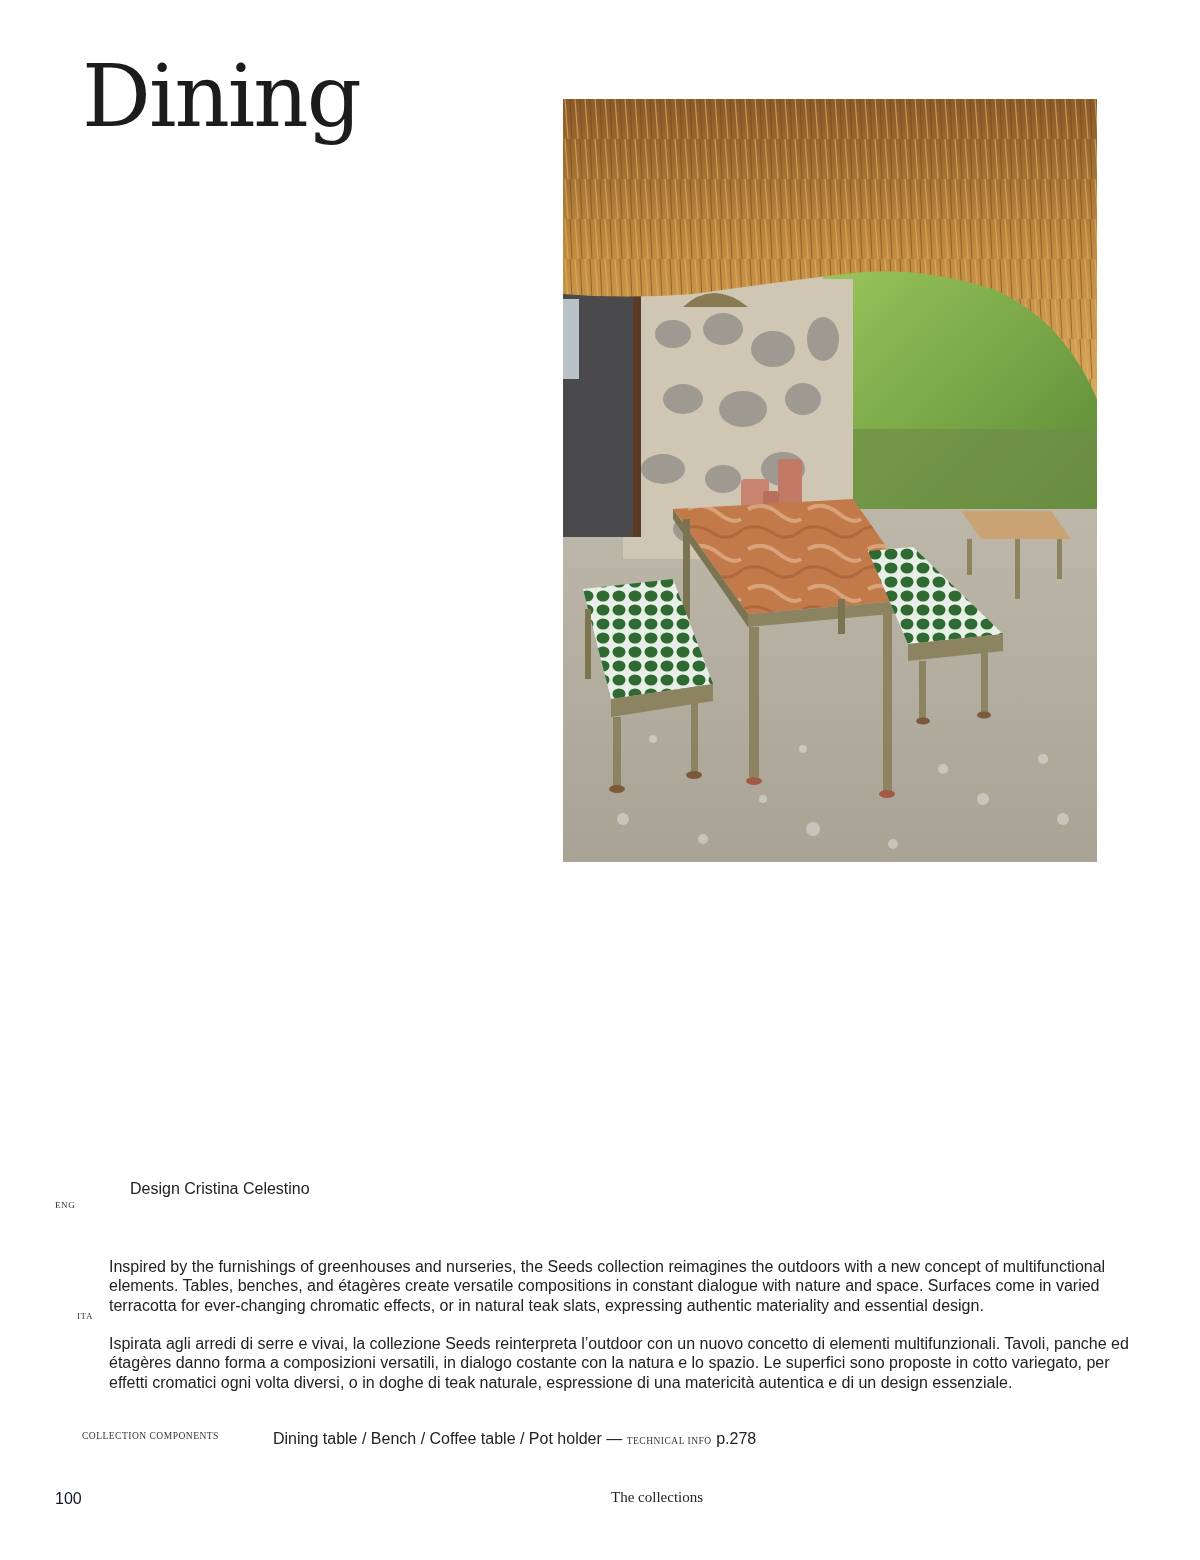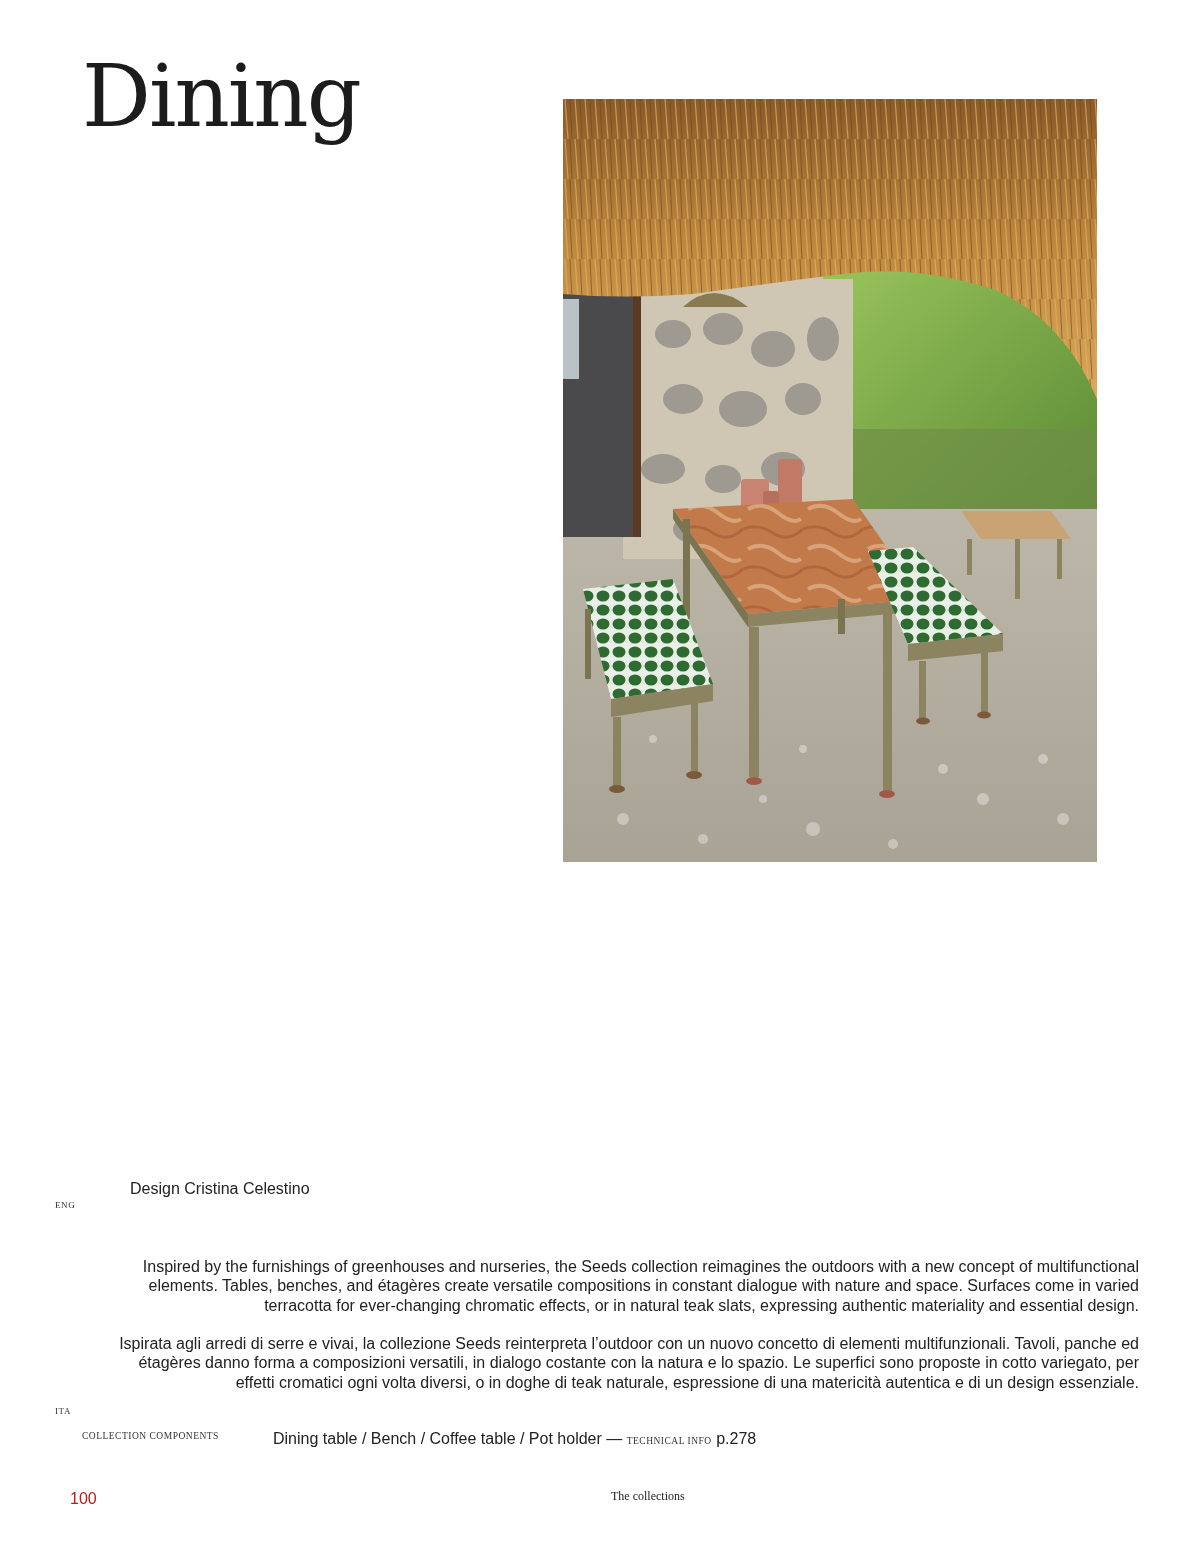--- a/index.html
+++ b/index.html
@@ -18,41 +18,41 @@
   .credit {
     position: absolute; left: 82px; top: 1180px;
     font-family: "Liberation Sans", sans-serif; font-size: 16px; color: #222; margin-left: 48px;
   }
   .lang {
     position: absolute; left: 55px;
     font-family: "Liberation Serif", serif; font-size: 9px; letter-spacing: 0.6px; color: #333;
   }
   .para {
     position: absolute; left: 109px; width: 1030px;
-    font-family: "Liberation Sans", sans-serif; font-size: 16px; line-height: 19.4px; color: #222; text-align: right;
+    font-family: "Liberation Sans", sans-serif; font-size: 16px; line-height: 19.4px; color: #222;
   }
   .comp-label {
     position: absolute; left: 82px; top: 1431px;
     font-family: "Liberation Serif", serif; font-size: 9.5px; letter-spacing: 0.5px; color: #333;
   }
   .comp-line {
     position: absolute; left: 273px; top: 1430px;
     font-family: "Liberation Sans", sans-serif; font-size: 16px; color: #222; white-space: nowrap;
   }
   .tech-label {
     font-family: "Liberation Serif", serif; font-size: 9.5px; letter-spacing: 0.5px; color: #333;
   }
   .tech-link { color: #222; text-decoration: none; }
   .page-num {
     position: absolute; left: 55px; top: 1490px;
-    font-family: "Liberation Sans", sans-serif; font-size: 16px; color: #b91c1c; margin-left: 15px;
+    font-family: "Liberation Sans", sans-serif; font-size: 16px; color: #0f172a;
   }
   .section-name {
     position: absolute; left: 611px; top: 1489px;
-    font-family: "Liberation Serif", serif; font-size: 12px; color: #222;
+    font-family: "Liberation Serif", serif; font-size: 15px; color: #222;
   }
 </style>
 </head>
 <body>
 
 <h1 class="title">Dining</h1>
 
 <div class="photo" title="Seeds dining table with terracotta top and two green patterned benches under a thatched canopy beside a stone wall">
   <svg viewBox="0 0 534 763" xmlns="http://www.w3.org/2000/svg">
     <defs>
@@ -162,21 +162,21 @@
         <circle cx="200" cy="700" r="4"></circle>
     </g>
   </svg>
 </div>
 
 <div class="credit">Design Cristina Celestino</div>
 
 <div class="lang" style="top:1200px;">ENG</div>
 <div class="para" style="top:1257px;">Inspired by the furnishings of greenhouses and nurseries, the Seeds collection reimagines the outdoors with a new concept of multifunctional elements. Tables, benches, and étagères create versatile compositions in constant dialogue with nature and space. Surfaces come in varied terracotta for ever-changing chromatic effects, or in natural teak slats, expressing authentic materiality and essential design.</div>
 
-<div class="lang" style="top:1406px;">ITA</div>
+<div class="lang" style="top:1311px;margin-left:22px;">ITA</div>
 <div class="para" style="top:1334px;">Ispirata agli arredi di serre e vivai, la collezione Seeds reinterpreta l’outdoor con un nuovo concetto di elementi multifunzionali. Tavoli, panche ed étagères danno forma a composizioni versatili, in dialogo costante con la natura e lo spazio. Le superfici sono proposte in cotto variegato, per effetti cromatici ogni volta diversi, o in doghe di teak naturale, espressione di una matericità autentica e di un design essenziale.</div>
 
 <div class="comp-label">COLLECTION COMPONENTS</div>
 <div class="comp-line">
   <span>Dining table / Bench / Coffee table / Pot holder</span><span> — </span><a class="tech-link"><span class="tech-label">TECHNICAL INFO</span> <span>p.278</span></a>
 </div>
 
 <div class="page-num">100</div>
 <div class="section-name">The collections</div>
 

